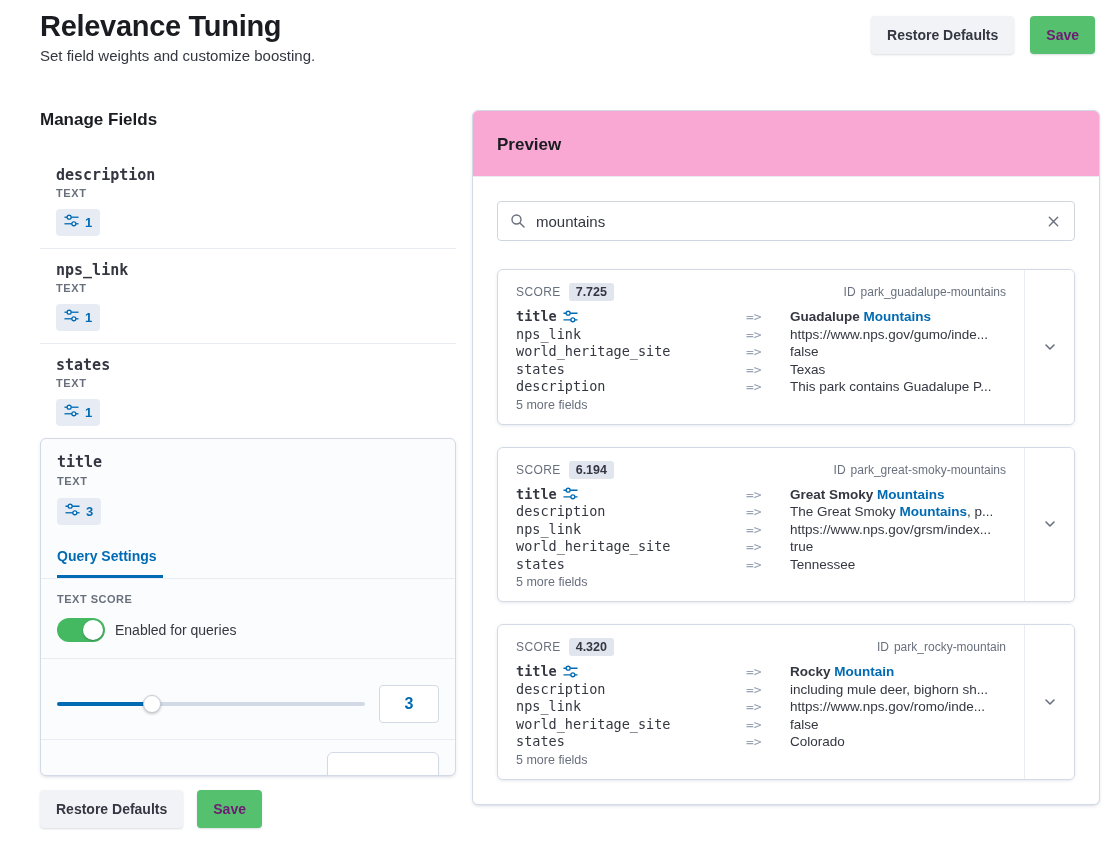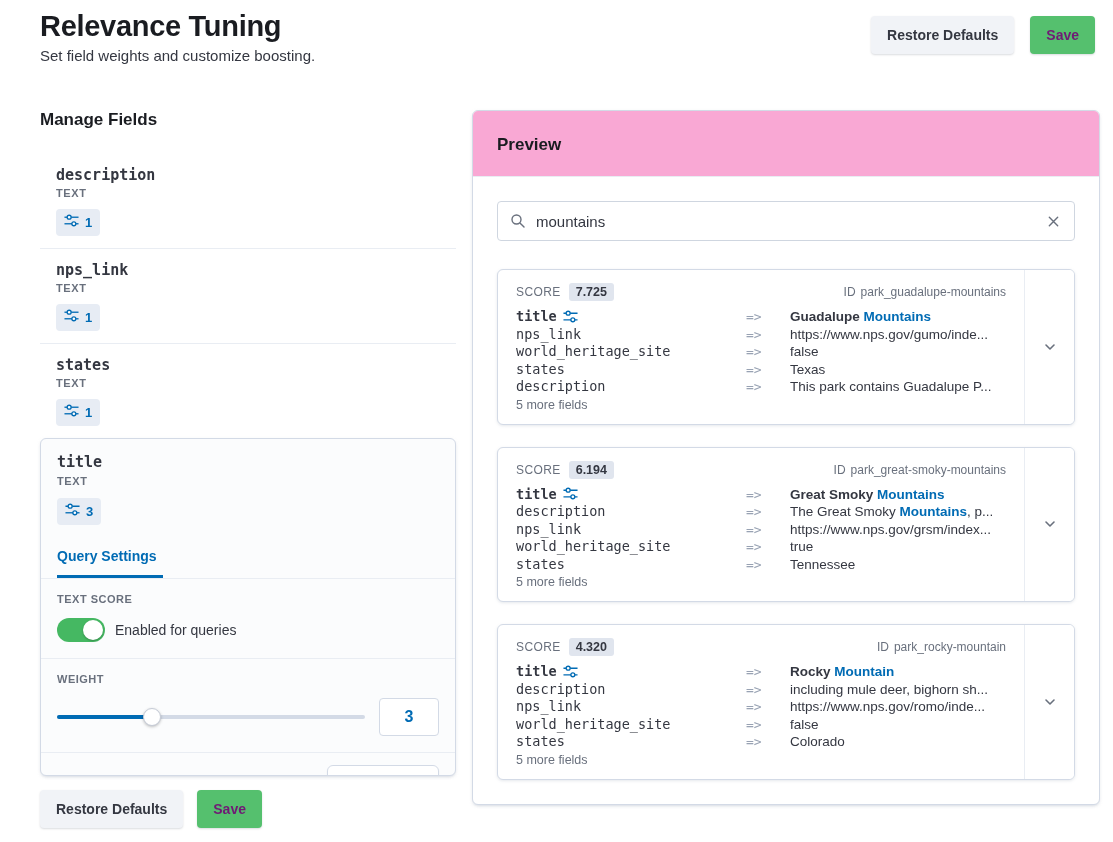--- a/index.html
+++ b/index.html
@@ -191,21 +191,20 @@
           <div class="section-label">TEXT SCORE</div>
           <div class="toggle-row">
             <button class="toggle">
                 <span class="knob"></span>
               </button>
             <span class="toggle-label">Enabled for queries</span>
           </div>
         </div>
 
         <div class="panel-section">
-          <div class="section-label">WEIGHT</div>
           <div class="slider-row">
             <div class="slider">
               <div class="track"></div>
               <div class="fill" id="slider-fill" style="width: 31%;"></div>
               <div class="thumb" id="slider-thumb" style="left: 31%;"></div>
             </div>
             <div class="weight-box">3</div>
           </div>
         </div>
 

